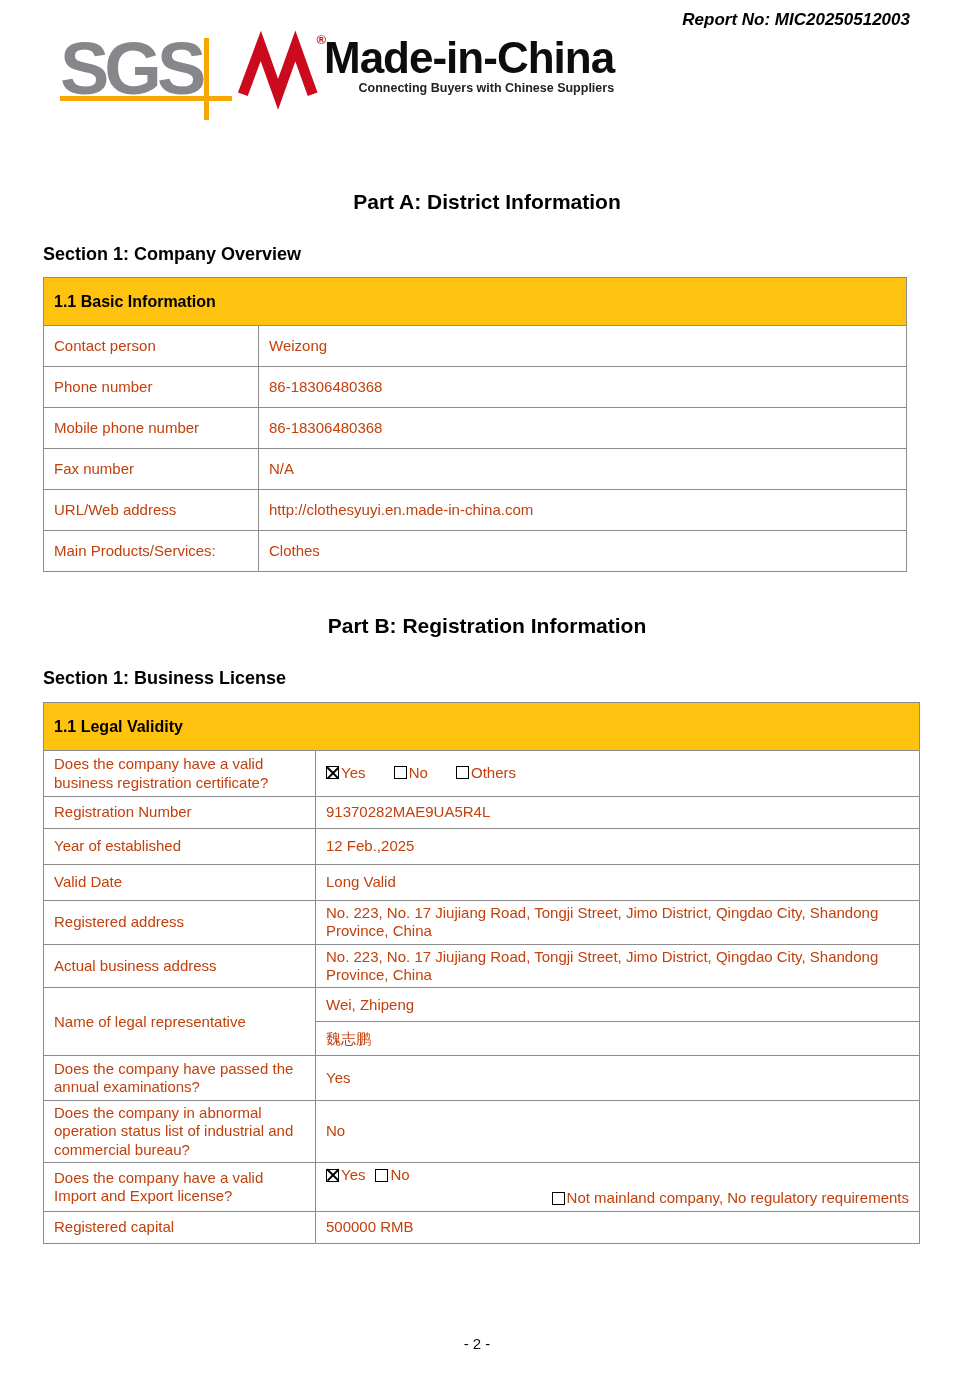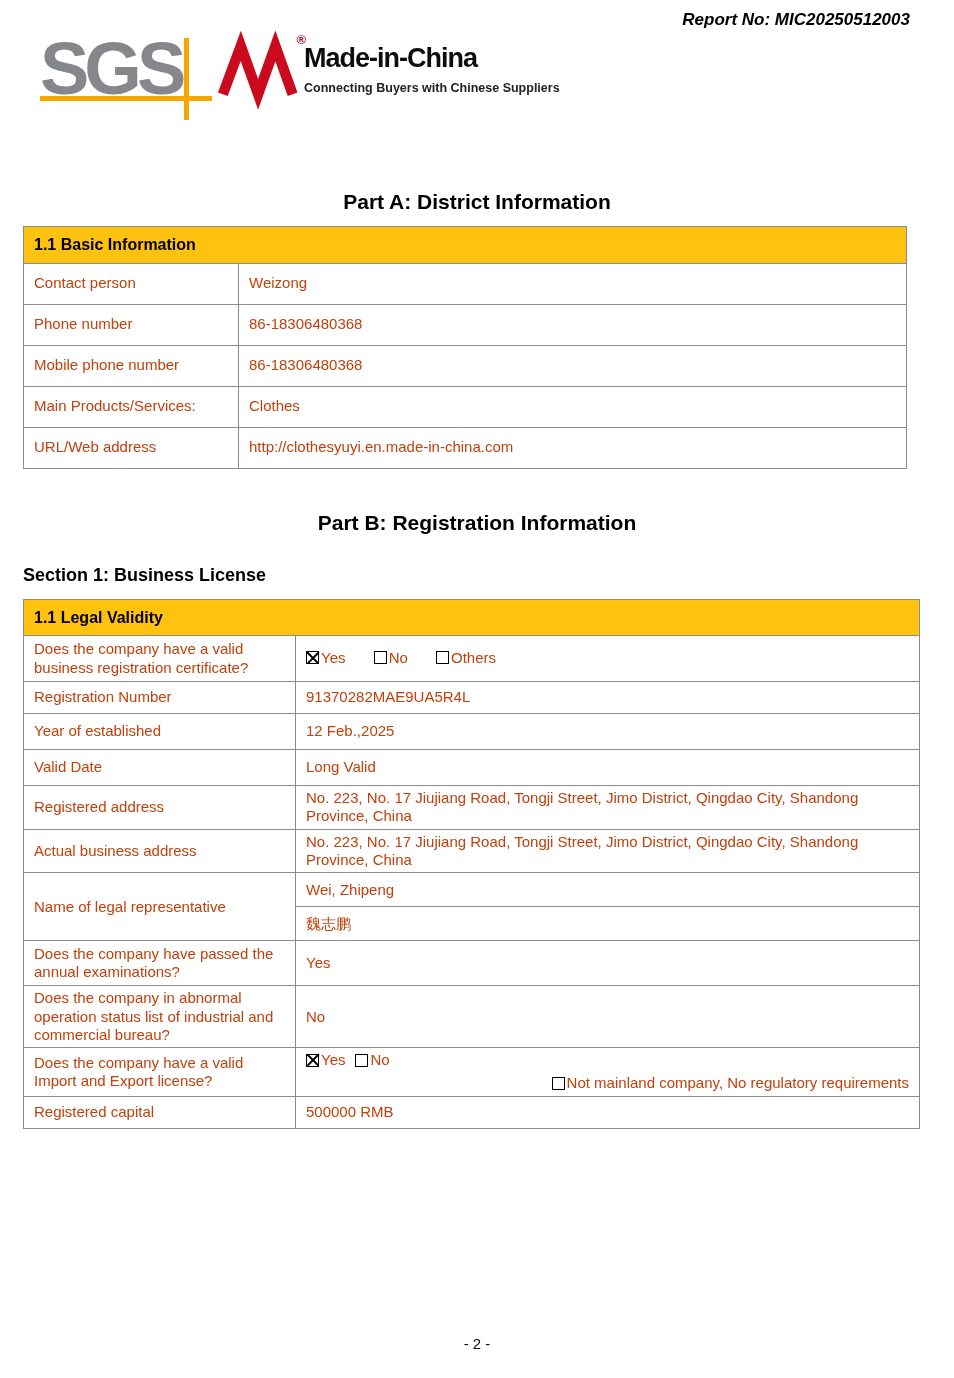--- a/index.html
+++ b/index.html
@@ -1,51 +1,51 @@
 <!DOCTYPE html>
 <html style="--yellow: #FFC20E; --sgs-gray: #85878A; --sgs-orange: #F6A800; --mic-red: #CC0A1E; --border-gray: #8C8C8C;"><head>
 <meta charset="utf-8">
 <style>
   * { margin:0; padding:0; box-sizing:border-box; }
   html, body { background:#ffffff; }
   body { font-family:"Liberation Sans", sans-serif; color:#111; }
 
-  .page { position:relative; width:954px; height:1378px; margin:0 auto; background:#fff; overflow:hidden; }
+  .page { position:relative; width:954px; height:1378px; margin:0 auto; background:#fff; overflow:hidden;padding-left:20px; }
 
   
   .report-no { text-align:right; padding:10px 44px 0 0; font-size:17px; font-weight:bold; font-style:italic; color:#000; }
   .logo-row { display:flex; align-items:flex-start; padding:4px 52px 0 40px; height:96px; }
 
   .sgs { position:relative; width:178px; height:88px; }
   .sgs-text { display:block; font-size:74px; font-weight:bold; color:var(--sgs-gray); letter-spacing:-5px; line-height:70px; }
   .sgs-vbar { position:absolute; left:144px; top:4px; width:5px; height:82px; background:var(--sgs-orange); }
   .sgs-hbar { position:absolute; left:0; top:62px; width:172px; height:5px; background:var(--sgs-orange); }
 
   .mic { display:flex; align-items:flex-start; gap:10px; padding-top:4px; }
   .mic-m { position:relative; width:76px; height:60px; }
   .mic-m svg { width:76px; height:60px; overflow:visible; }
   .mic-reg { position:absolute; top:-6px; right:-12px; color:var(--mic-red); font-size:13px; font-weight:bold; }
   .mic-text { display:flex; flex-direction:column; }
-  .mic-brand { font-size:27px; font-weight:bold; letter-spacing:-1px; line-height:40px; color:#0d0d0d; white-space:nowrap; }
+  .mic-brand { font-size:44px; font-weight:bold; letter-spacing:-1px; line-height:40px; color:#0d0d0d; white-space:nowrap; }
   .mic-tagline { font-size:12.5px; font-weight:bold; color:#222; margin-top:3px; align-self:flex-end; white-space:nowrap; }
 
   
   .part-title { text-align:center; font-size:21px; font-weight:bold; color:#000; }
   .part-a-title { margin-top:64px; }
   .part-b-title { margin-top:42px; }
   .section-title { font-size:18px; font-weight:bold; margin-left:23px; color:#000; }
   .section-a { margin-top:30px; }
   .section-b { margin-top:30px; }
 
   
   .tbl-wrap-a { margin:12px 47px 0 23px; }
   .tbl-wrap-b { margin:13px 34px 0 23px; }
   table { width:100%; border-collapse:collapse; table-layout:fixed; }
   td { border:1px solid var(--border-gray); font-size:15px; line-height:1.22; padding:3px 10px; vertical-align:middle; color:#c2410c; }
-  tr.yhead td { background:var(--yellow); font-weight:bold; font-size:16px; padding:8px 10px; height:36px; border:1px solid var(--border-gray); color:#000; }
+  tr.yhead td { background:var(--yellow); font-weight:bold; font-size:16px; padding:8px 10px; height:48px; border:1px solid var(--border-gray); color:#000; }
   .cola { width:215px; }
   .colb { width:272px; }
   tr.ra td { height:41px; }
   .h46 td { height:46px; } .h32 td { height:32px; } .h36 td { height:36px; }
   .h42 td { height:42px; } .h34 td { height:34px; } .h45 td { height:45px; } .h56 td { height:56px; }
 
   
   .cb { display:inline-block; width:13px; height:13px; border:1.5px solid #000; position:relative; margin-right:2px; vertical-align:-2px; flex:none; }
   .cb.checked::before, .cb.checked::after { content:""; position:absolute; top:4.5px; left:-2px; width:16px; height:1.5px; background:#000; }
   .cb.checked::before { transform:rotate(45deg); }
@@ -79,20 +79,21 @@
         <span class="mic-reg">®</span>
       </div>
       <div class="mic-text">
         <span class="mic-brand">Made-in-China</span>
         <span class="mic-tagline">Connecting Buyers with Chinese Suppliers</span>
       </div>
     </div>
   </div>
 
   <div class="part-title part-a-title">Part A: District Information</div>
+  <div class="section-title section-a">Section 1: Company Overview</div>
 
   <div class="tbl-wrap-a">
     <table>
       <colgroup>
           <col class="cola">
           <col>
         </colgroup>
       <tbody>
           <tr class="yhead">
         <td colspan="2">1.1 Basic Information</td>
@@ -103,26 +104,30 @@
       </tr>
       <tr class="ra">
         <td>Phone number</td>
         <td>86-18306480368</td>
       </tr>
       <tr class="ra">
         <td>Mobile phone number</td>
         <td>86-18306480368</td>
       </tr>
       <tr class="ra">
+        <td>Fax number</td>
+        <td>N/A</td>
+      </tr>
+      <tr class="ra">
+        <td>URL/Web address</td>
+        <td>http://clothesyuyi.en.made-in-china.com</td>
+      </tr>
+      <tr class="ra">
         <td>Main Products/Services:</td>
         <td>Clothes</td>
-      </tr>
-      <tr class="ra">
-        <td>URL/Web address</td>
-        <td>http://clothesyuyi.en.made-in-china.com</td>
       </tr>
     </tbody>
       </table>
   </div>
 
   <div class="part-title part-b-title">Part B: Registration Information</div>
   <div class="section-title section-b">Section 1: Business License</div>
 
   <div class="tbl-wrap-b">
     <table>

